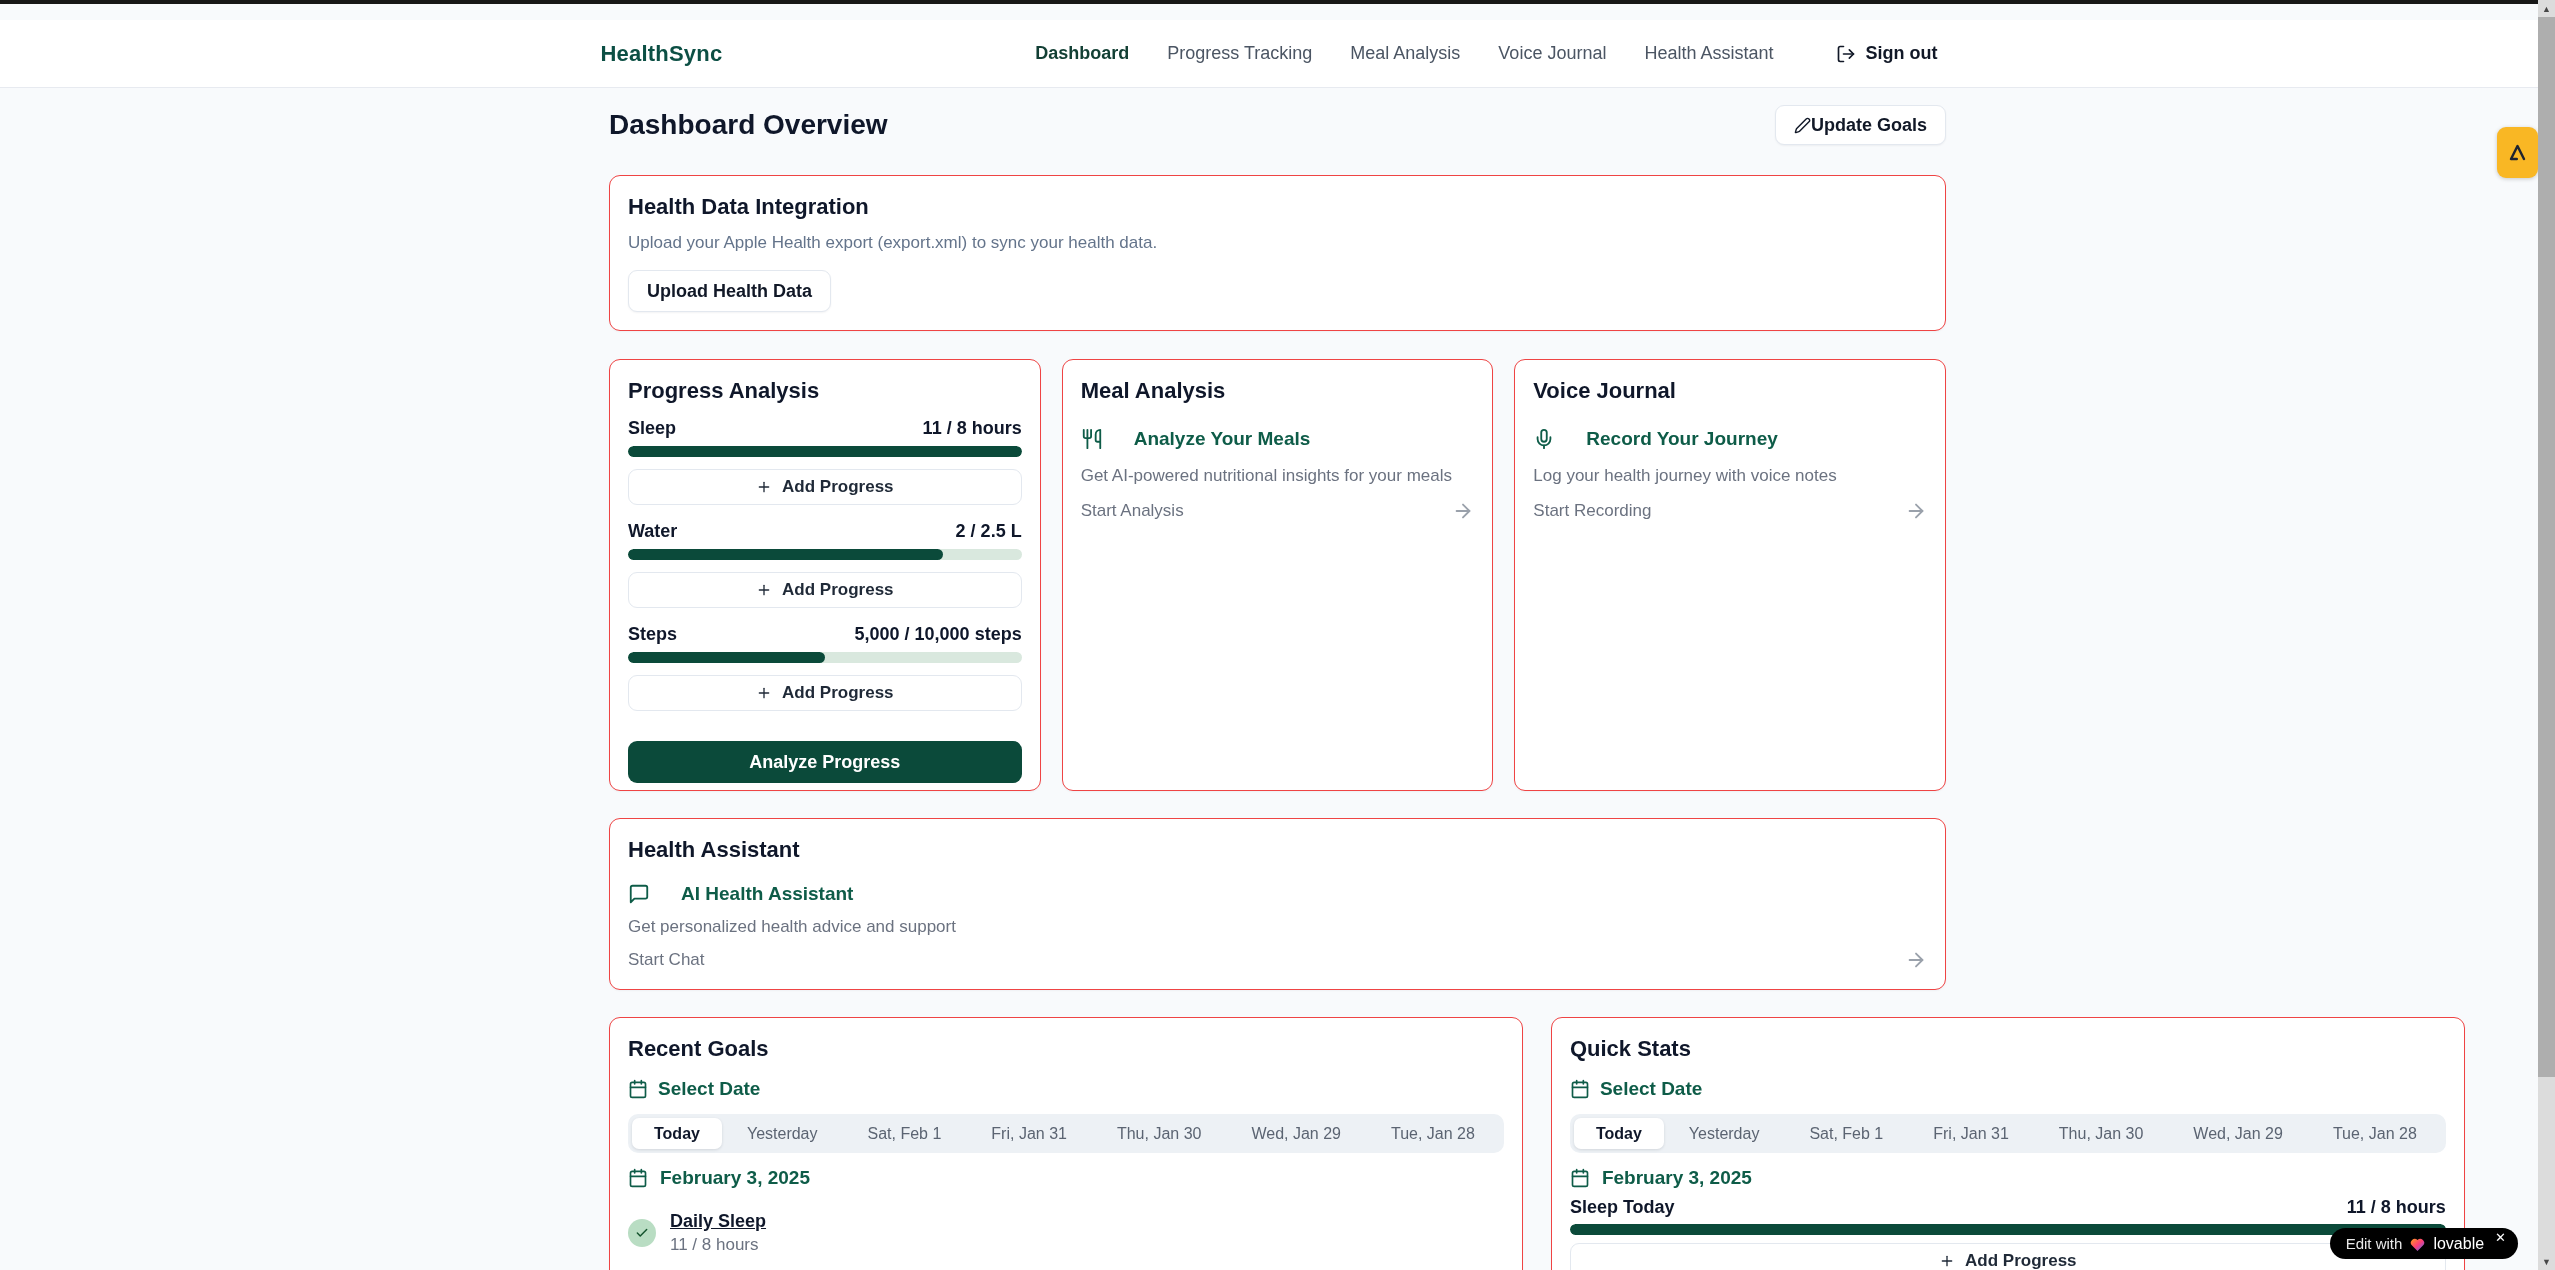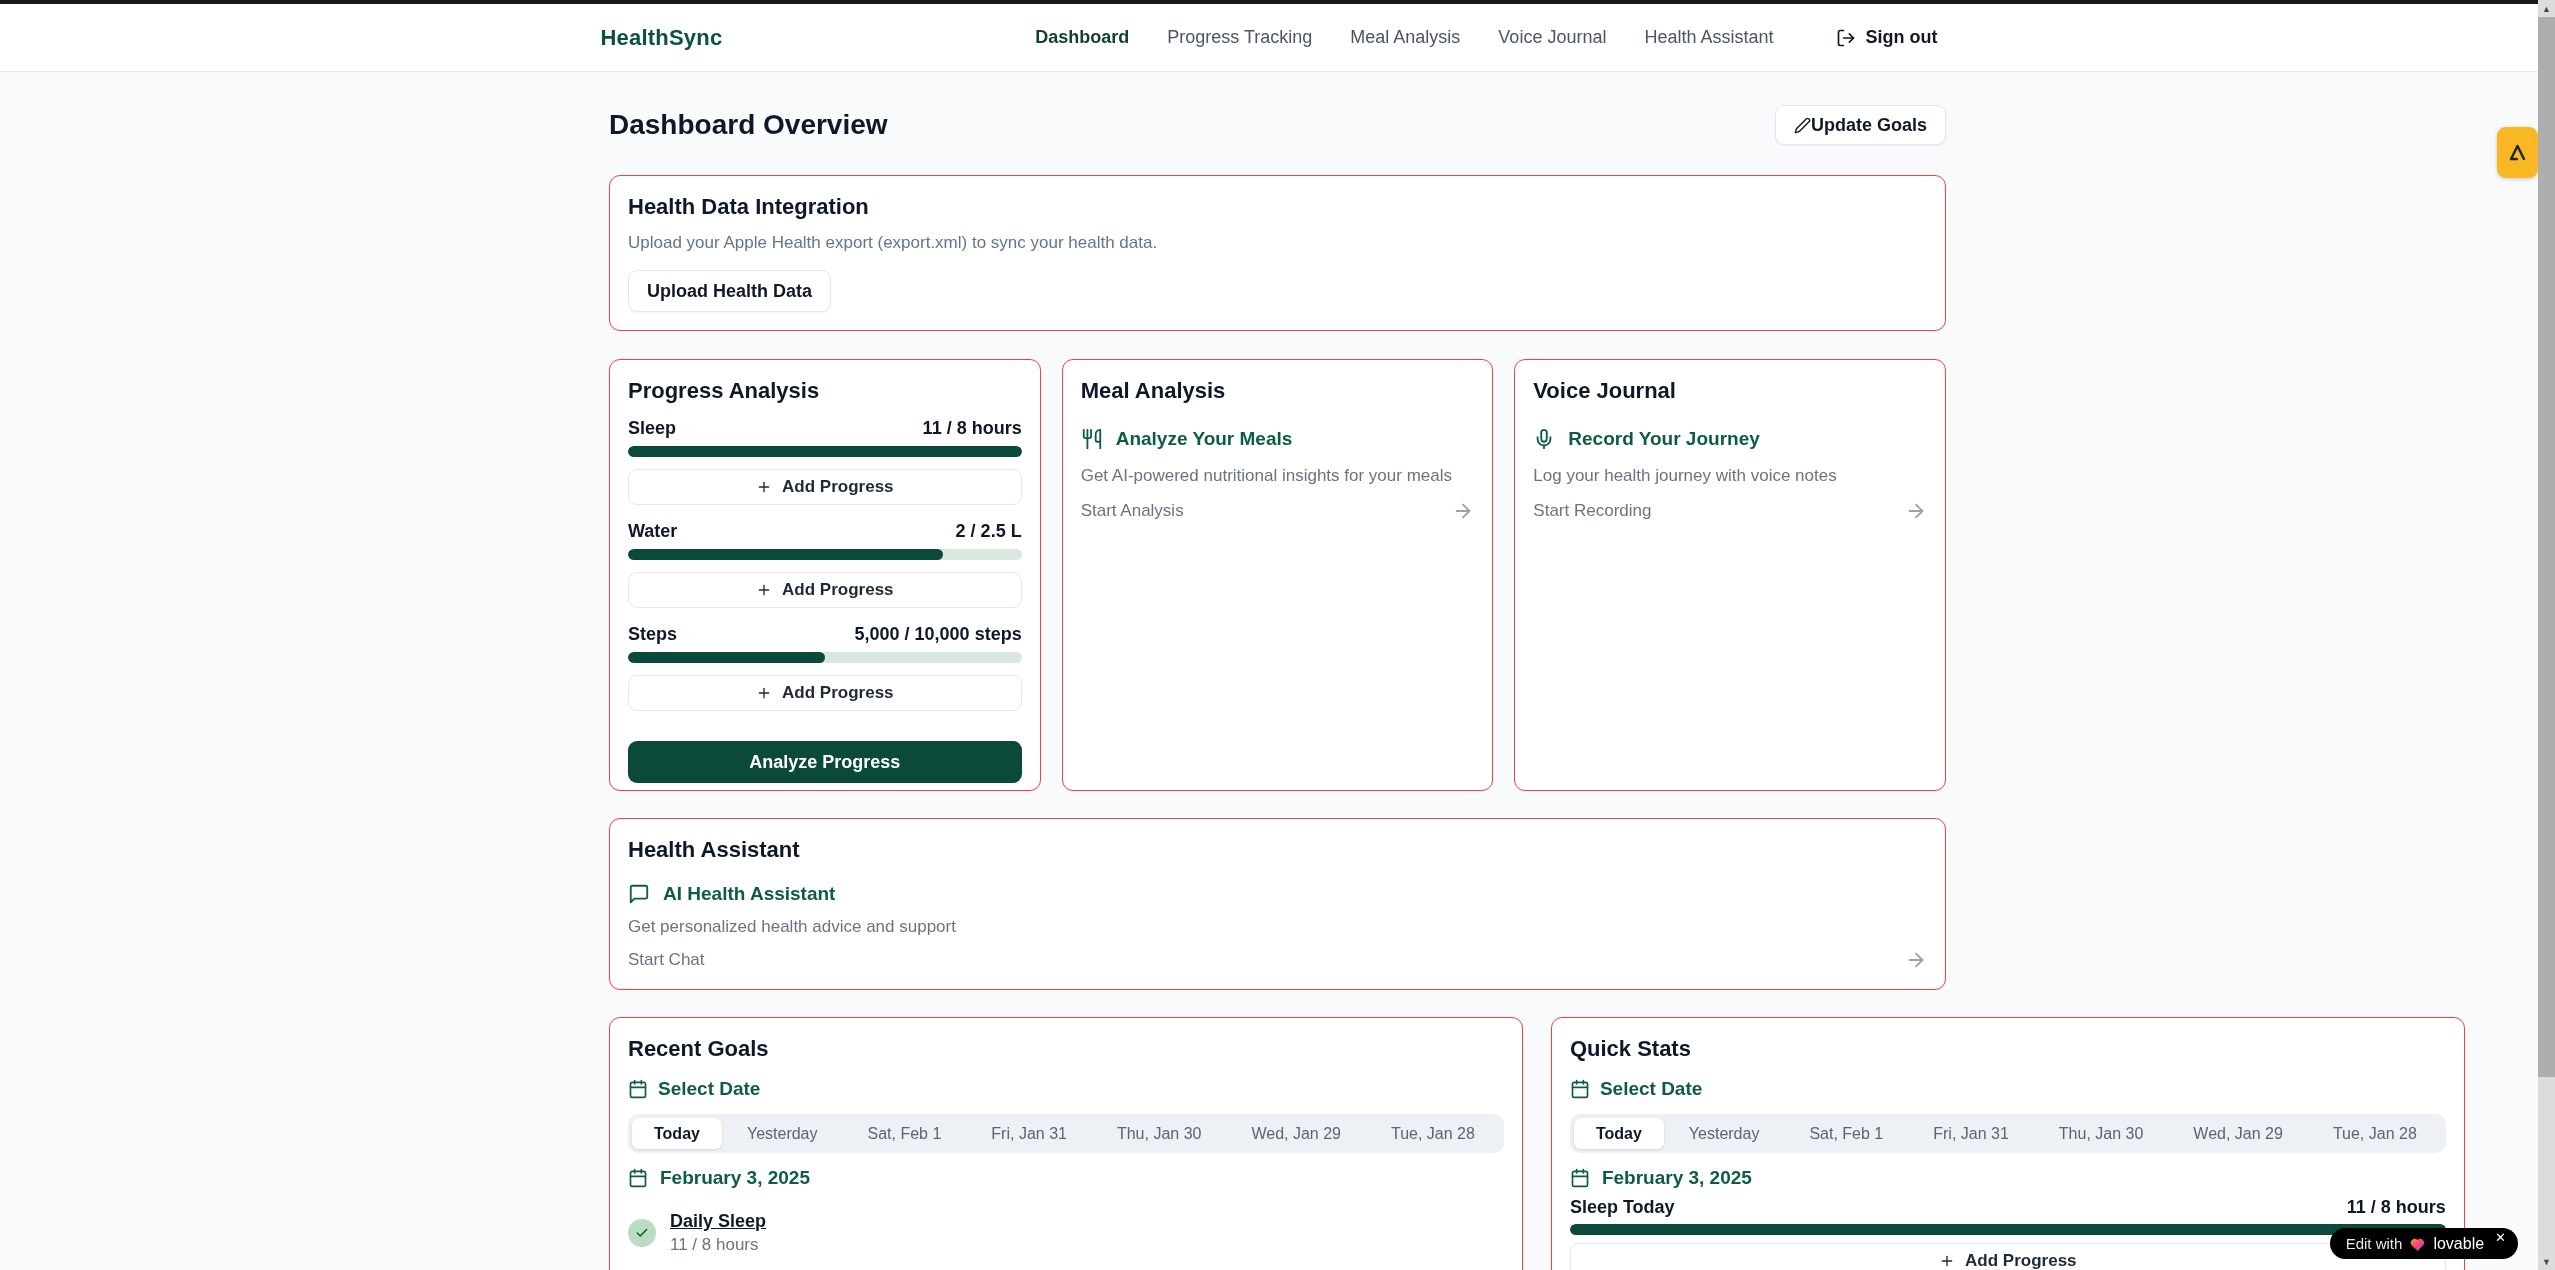--- a/index.html
+++ b/index.html
@@ -2,21 +2,21 @@
 <html><head>
 <meta charset="utf-8">
 <style>
   * { margin:0; padding:0; box-sizing:border-box; }
   html,body { background:#ffffff; }
   body { font-family:"Liberation Sans", sans-serif; color:#0f172a; }
   .screen { position:relative; width:2555px; height:1270px; background:#f8fafc; overflow:hidden; }
   .topline { position:absolute; top:0; left:0; width:2538px; height:4px; background:#171717; z-index:5; }
 
   
-  .topnav { position:absolute; top:4px; left:0; width:2538px; height:68px; background:#ffffff; border-bottom:1px solid #e7eaf0; z-index:2; }
+  .topnav { position:absolute; top:20px; left:0; width:2538px; height:68px; background:#ffffff; border-bottom:1px solid #e7eaf0; z-index:2; }
   .nav-inner { width:1337px; height:100%; margin:0 auto; display:flex; align-items:center; justify-content:space-between; }
   .logo { font-size:22px; font-weight:700; color:#0c4f44; letter-spacing:.2px; }
   .nav-right { display:flex; align-items:center; gap:38px; }
   .nav-link { font-size:18px; font-weight:500; color:#4b5563; text-decoration:none; cursor:pointer; }
   .nav-link.active { color:#123f34; font-weight:700; }
   .signout { display:flex; align-items:center; gap:10px; margin-left:24px; font-size:18px; font-weight:600; color:#111827; cursor:pointer; }
   .signout svg { width:20px; height:20px; }
 
   
   main { width:1337px; margin:0 auto; padding-top:72px; }
@@ -46,21 +46,21 @@
   .bar-fill { height:100%; border-radius:6px; background:#0b4a3a; }
   .add-btn { margin-top:12px; width:100%; height:36px; display:flex; align-items:center; justify-content:center; gap:10px;
     background:#fff; border:1px solid #e3e8ef; border-radius:9px; font-size:17px; font-weight:600; color:#1f2937;
     cursor:pointer; font-family:inherit; }
   .add-btn svg { width:16px; height:16px; }
   .goal { margin-bottom:16px; }
   .analyze-btn { margin-top:14px; width:100%; height:42px; background:#0b4a3a; color:#fff; border:none; border-radius:9px;
     font-size:18px; font-weight:600; cursor:pointer; font-family:inherit; }
 
   
-  .feature-link { margin-top:24px; display:flex; align-items:flex-end; gap:13px; color:#0e5c48; cursor:pointer; }
+  .feature-link { margin-top:24px; display:flex; align-items:flex-end; gap:31px; color:#0e5c48; cursor:pointer; }
   .feature-link svg { width:22px; height:22px; }
   .feature-link span { font-size:19px; font-weight:700; }
   .feature-desc { margin-top:16px; font-size:17px; color:#6b7280; }
   .feature-start { margin-top:14px; display:flex; align-items:center; justify-content:space-between; cursor:pointer; }
   .feature-start span { font-size:17px; color:#6b7280; }
   .feature-start svg { width:22px; height:22px; color:#9aa1ab; }
 
   
   .ha { margin-top:27px; height:172px; }
   .ha .feature-link { margin-top:20px; }

